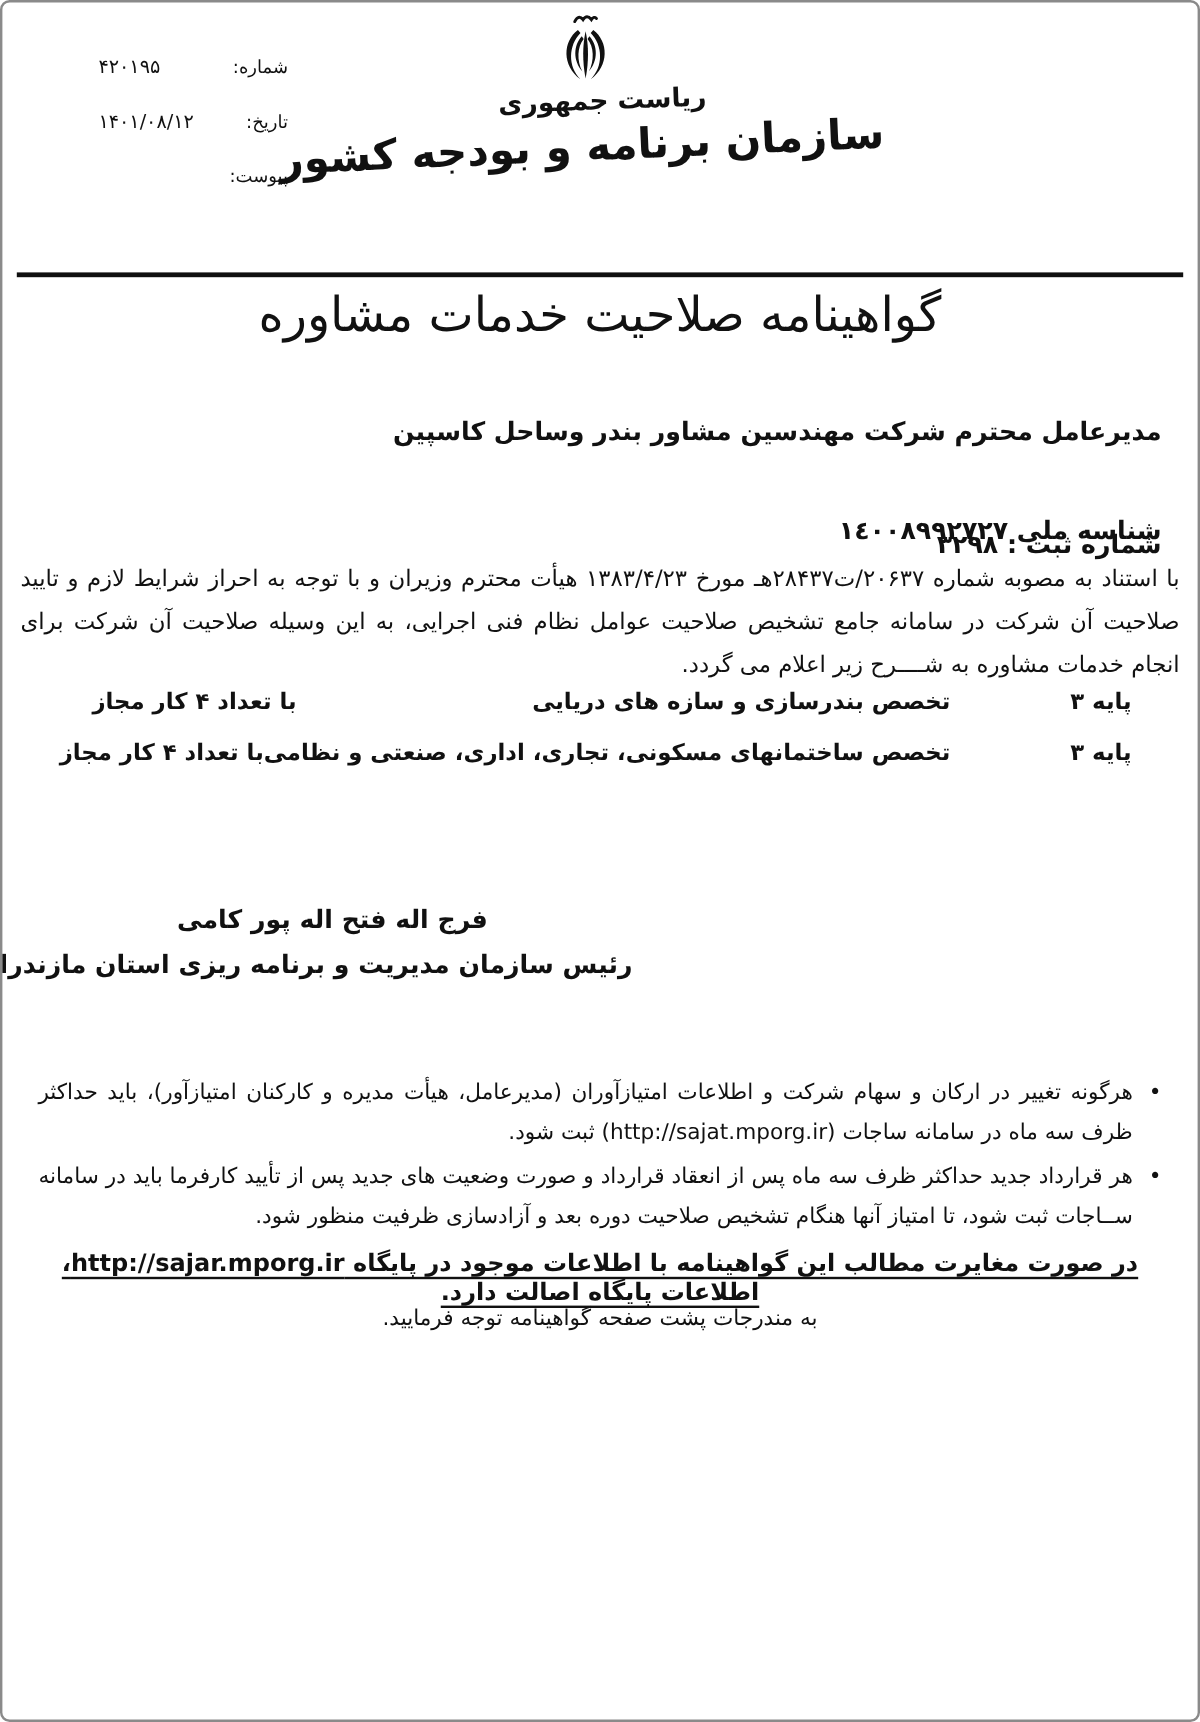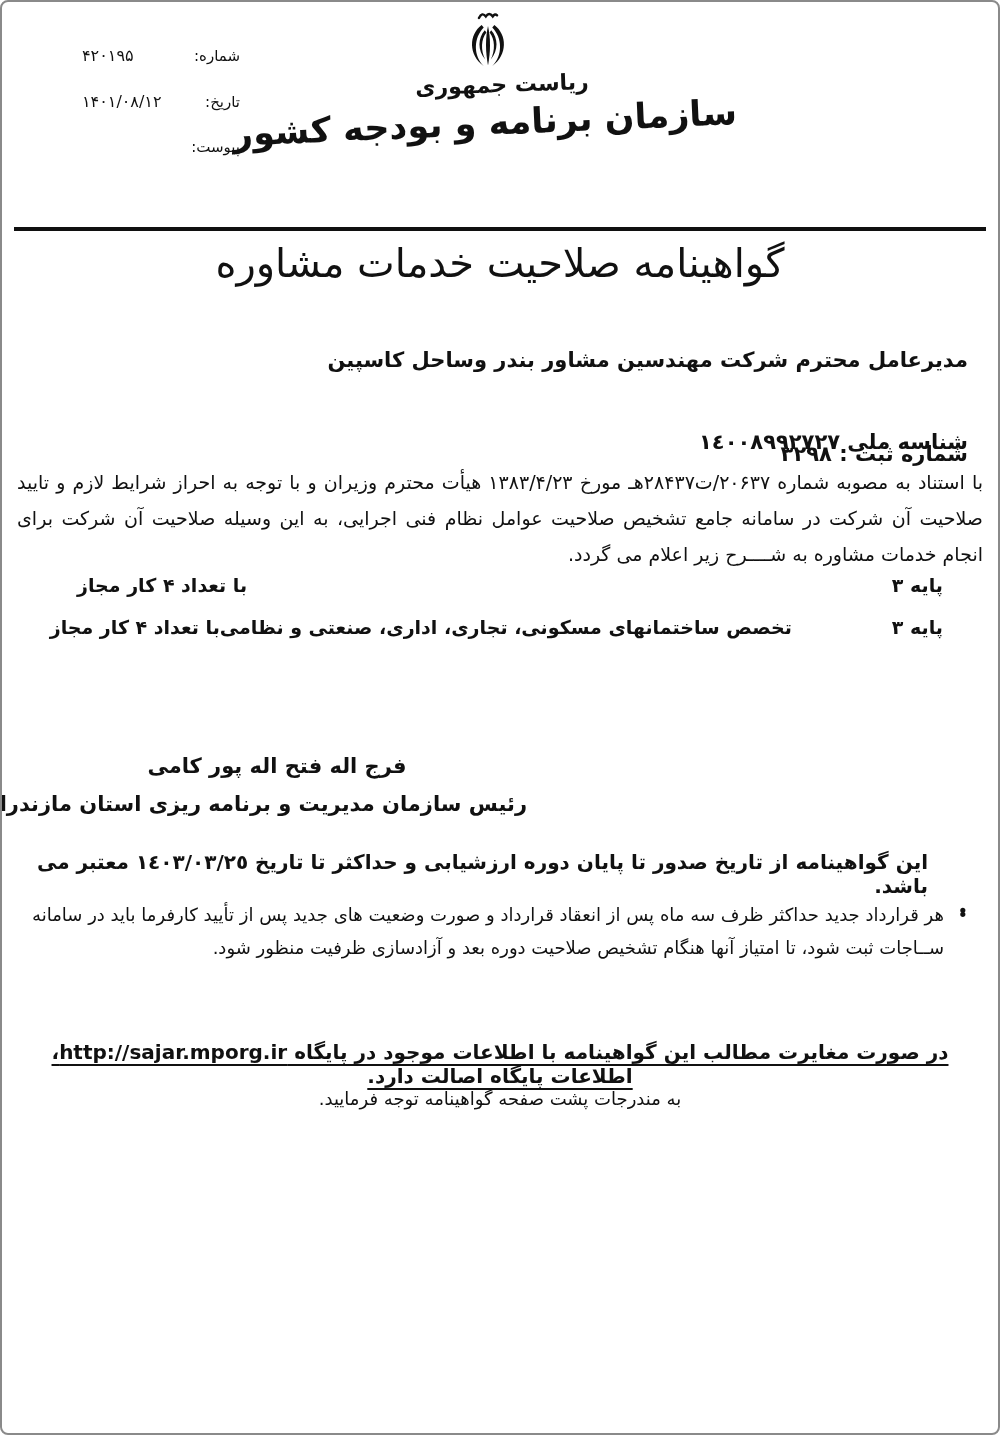--- a/index.html
+++ b/index.html
@@ -97,39 +97,40 @@
   <h1 class="title">گواهینامه صلاحیت خدمات مشاوره</h1>
 
   <div class="addr addr1">مدیرعامل محترم شرکت مهندسین مشاور بندر وساحل کاسپین</div>
   <div class="addr addr2">شماره ثبت : ۳۲۹۸</div>
   <div class="addr addr3">شناسه ملی ١٤٠٠٨٩٩٢٧٢٧</div>
 
   <div class="para para-intro">با استناد به مصوبه شماره ۲۰۶۳۷/ت۲۸۴۳۷هـ مورخ ۱۳۸۳/۴/۲۳ هیأت محترم وزیران و با توجه به احراز شرایط لازم و تایید صلاحیت آن شرکت در سامانه جامع تشخیص صلاحیت عوامل نظام فنی اجرایی، به این وسیله صلاحیت آن شرکت برای انجام خدمات مشاوره به شــــرح زیر اعلام می گردد.</div>
 
   <div class="qualrow r1">
     <span class="qual-grade">پایه ۳</span>
+    <span class="qual-spec">تخصص بندرسازی و سازه های دریایی</span>
     <span class="qual-cap">با تعداد ۴ کار مجاز</span>
   </div>
   <div class="qualrow r2">
     <span class="qual-grade">پایه ۳</span>
     <span class="qual-spec">تخصص ساختمانهای مسکونی، تجاری، اداری، صنعتی و نظامی</span>
     <span class="qual-cap">با تعداد ۴ کار مجاز</span>
   </div>
 
 
   <div class="sig">
     <span class="sig-name">فرج اله   فتح اله پور کامی</span>
     <span class="sig-title">رئیس سازمان مدیریت و برنامه ریزی استان مازندران</span>
   </div>
 
-  <div class="validity">این گواهینامه از تاریخ صدور تا پایان دوره ارزشیابی و حداکثر تا تاریخ ١٤٠٣/٠٣/٢٥ معتبر می باشد.</div>
 
   <div class="notes">
     <div class="note">
       <span class="bullet">•</span>
+      <span>هرگونه تغییر در ارکان و سهام شرکت و اطلاعات امتیازآوران (مدیرعامل، هیأت مدیره و کارکنان امتیازآور)، باید حداکثر ظرف سه ماه در سامانه ساجات (http://sajat.mporg.ir) ثبت شود.</span>
     </div>
     <div class="note">
       <span class="bullet">•</span>
       <span>هر قرارداد جدید حداکثر ظرف سه ماه پس از انعقاد قرارداد و صورت وضعیت های جدید پس از تأیید کارفرما باید در سامانه ســاجات ثبت شود، تا امتیاز آنها هنگام تشخیص صلاحیت دوره بعد و آزادسازی ظرفیت منظور شود.</span>
     </div>
   </div>
 
   <div class="disclaimer">در صورت مغایرت مطالب این گواهینامه با اطلاعات موجود در پایگاه http://sajar.mporg.ir، اطلاعات پایگاه اصالت دارد.</div>
 
   <div class="backnote">به مندرجات پشت صفحه گواهینامه توجه فرمایید.</div>

